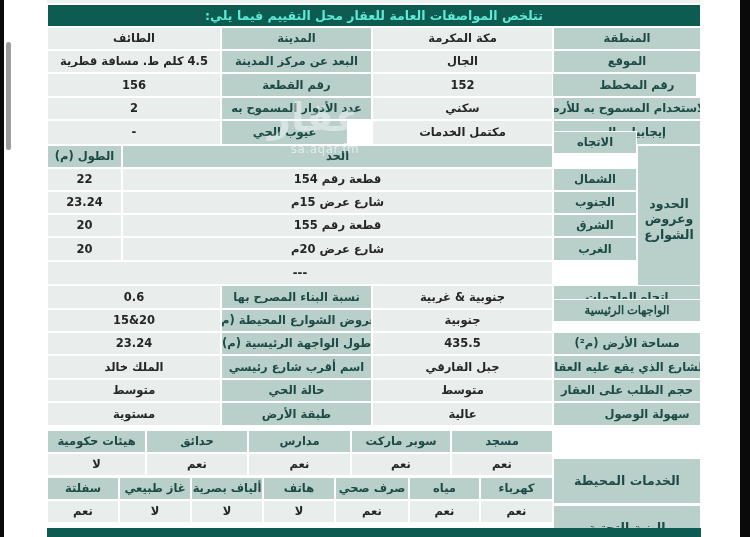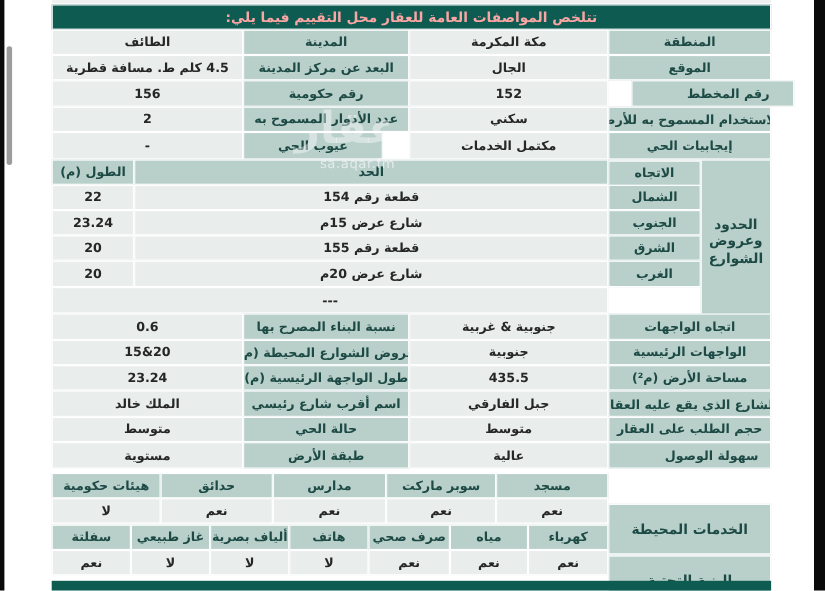--- a/index.html
+++ b/index.html
@@ -16,21 +16,21 @@
   .cell {
     position:absolute; box-sizing:border-box;
     border:1px solid #ffffff;
     display:flex; align-items:center; justify-content:center;
     text-align:center; direction:rtl;
     font-size:11.5px; line-height:1.25; overflow:hidden; white-space:nowrap;
   }
   .lbl { background:#b8cfca; color:#1d4a45; font-weight:bold; }
   .val { background:#e9edec; color:#262626; font-weight:bold; }
   .title {
-    background:#0e5b52; color:#fca5a5; font-weight:bold; font-size:12.5px;
+    background:#0e5b52; color:#5eead4; font-weight:bold; font-size:12.5px;
   }
   .group { white-space:normal; padding:0 6px; font-size:12.5px; }
   .big-lbl { font-size:12.5px;margin-top:28px; }
   .bottom-bar { position:absolute; left:47px; top:528px; width:654px; height:9px; background:#0e5b52; }
 
   .wm-logo {
     position:absolute; left:250px; top:92px; width:130px; height:50px;
     font-size:40px; font-weight:bold; color:rgba(255,255,255,0.42);
     text-align:center; direction:rtl; line-height:50px; pointer-events:none;
   }
@@ -55,40 +55,40 @@
   <div class="cell lbl" style="left:553px;top:27px;width:148px;height:23px;">المنطقة</div>
   <div class="cell val" style="left:372px;top:27px;width:181px;height:23px;">مكة المكرمة</div>
   <div class="cell lbl" style="left:221px;top:27px;width:151px;height:23px;">المدينة</div>
   <div class="cell val" style="left:47px;top:27px;width:174px;height:23px;">الطائف</div>
 
   <div class="cell lbl" style="left:553px;top:50px;width:148px;height:23px;">الموقع</div>
   <div class="cell val" style="left:372px;top:50px;width:181px;height:23px;">الجال</div>
   <div class="cell lbl" style="left:221px;top:50px;width:151px;height:23px;">البعد عن مركز المدينة</div>
   <div class="cell val" style="left:47px;top:50px;width:174px;height:23px;">4.5 كلم ط. مسافة قطرية</div>
 
-  <div class="cell lbl" style="left:574px;top:73px;width:148px;height:24px;padding-left:28px;">رقم المخطط</div>
+  <div class="cell lbl" style="left:549px;top:73px;width:148px;height:24px;padding-left:28px;">رقم المخطط</div>
   <div class="cell val" style="left:372px;top:73px;width:181px;height:24px;">152</div>
-  <div class="cell lbl" style="left:221px;top:73px;width:151px;height:24px;">رقم حكومية</div>
+  <div class="cell lbl" style="left:221px;top:73px;width:151px;height:24px;">رقم القطعة</div>
   <div class="cell val" style="left:47px;top:73px;width:174px;height:24px;">156</div>
 
   <div class="cell lbl" style="left:553px;top:97px;width:148px;height:23px;">الاستخدام المسموح به للأرض</div>
   <div class="cell val" style="left:372px;top:97px;width:181px;height:23px;">سكني</div>
   <div class="cell lbl" style="left:221px;top:97px;width:151px;height:23px;">عدد الأدوار المسموح به</div>
   <div class="cell val" style="left:47px;top:97px;width:174px;height:23px;">2</div>
 
   <div class="cell lbl" style="left:553px;top:120px;width:148px;height:25px;">إيجابيات الحي</div>
   <div class="cell val" style="left:372px;top:120px;width:181px;height:25px;">مكتمل الخدمات</div>
   <div class="cell lbl" style="left:221px;top:120px;width:127px;height:25px;">عيوب الحي</div>
   <div class="cell val" style="left:47px;top:120px;width:174px;height:25px;">-</div>
 </div>
 
 <div>
   <div class="cell lbl group" style="left:637px;top:145px;width:64px;height:148px;">الحدود وعروض الشوارع</div>
 
-  <div class="cell lbl" style="left:553px;top:146px;width:84px;height:23px;">الاتجاه</div>
+  <div class="cell lbl" style="left:553px;top:131px;width:84px;height:23px;">الاتجاه</div>
   <div class="cell lbl" style="left:122px;top:145px;width:431px;height:23px;">الحد</div>
   <div class="cell lbl" style="left:47px;top:145px;width:75px;height:23px;">الطول (م)</div>
 
   <div class="cell lbl" style="left:553px;top:168px;width:84px;height:23px;">الشمال</div>
   <div class="cell val" style="left:122px;top:168px;width:431px;height:23px;">قطعة رقم 154</div>
   <div class="cell val" style="left:47px;top:168px;width:75px;height:23px;">22</div>
 
   <div class="cell lbl" style="left:553px;top:191px;width:84px;height:23px;">الجنوب</div>
   <div class="cell val" style="left:122px;top:191px;width:431px;height:23px;">شارع عرض 15م</div>
   <div class="cell val" style="left:47px;top:191px;width:75px;height:23px;">23.24</div>
@@ -104,21 +104,21 @@
   <div class="cell lbl big-lbl" style="left:553px;top:261px;width:148px;height:24px;">الملاحظات</div>
   <div class="cell val" style="left:47px;top:261px;width:506px;height:24px;">---</div>
 </div>
 
 <div>
   <div class="cell lbl" style="left:553px;top:285px;width:148px;height:24px;">اتجاه الواجهات</div>
   <div class="cell val" style="left:372px;top:285px;width:181px;height:24px;">جنوبية &amp; غربية</div>
   <div class="cell lbl" style="left:221px;top:285px;width:151px;height:24px;">نسبة البناء المصرح بها</div>
   <div class="cell val" style="left:47px;top:285px;width:174px;height:24px;">0.6</div>
 
-  <div class="cell lbl" style="left:553px;top:309px;width:148px;height:23px;">الواجهات الرئيسية</div>
+  <div class="cell lbl" style="left:553px;top:299px;width:148px;height:23px;font-family:Liberation Serif, serif;">الواجهات الرئيسية</div>
   <div class="cell val" style="left:372px;top:309px;width:181px;height:23px;">جنوبية</div>
   <div class="cell lbl" style="left:221px;top:309px;width:151px;height:23px;">عروض الشوارع المحيطة (م)</div>
   <div class="cell val" style="left:47px;top:309px;width:174px;height:23px;">20&amp;15</div>
 
   <div class="cell lbl" style="left:553px;top:332px;width:148px;height:23px;">مساحة الأرض (م²)</div>
   <div class="cell val" style="left:372px;top:332px;width:181px;height:23px;">435.5</div>
   <div class="cell lbl" style="left:221px;top:332px;width:151px;height:23px;">طول الواجهة الرئيسية (م)</div>
   <div class="cell val" style="left:47px;top:332px;width:174px;height:23px;">23.24</div>
 
   <div class="cell lbl" style="left:553px;top:355px;width:148px;height:24px;">الشارع الذي يقع عليه العقار</div>

